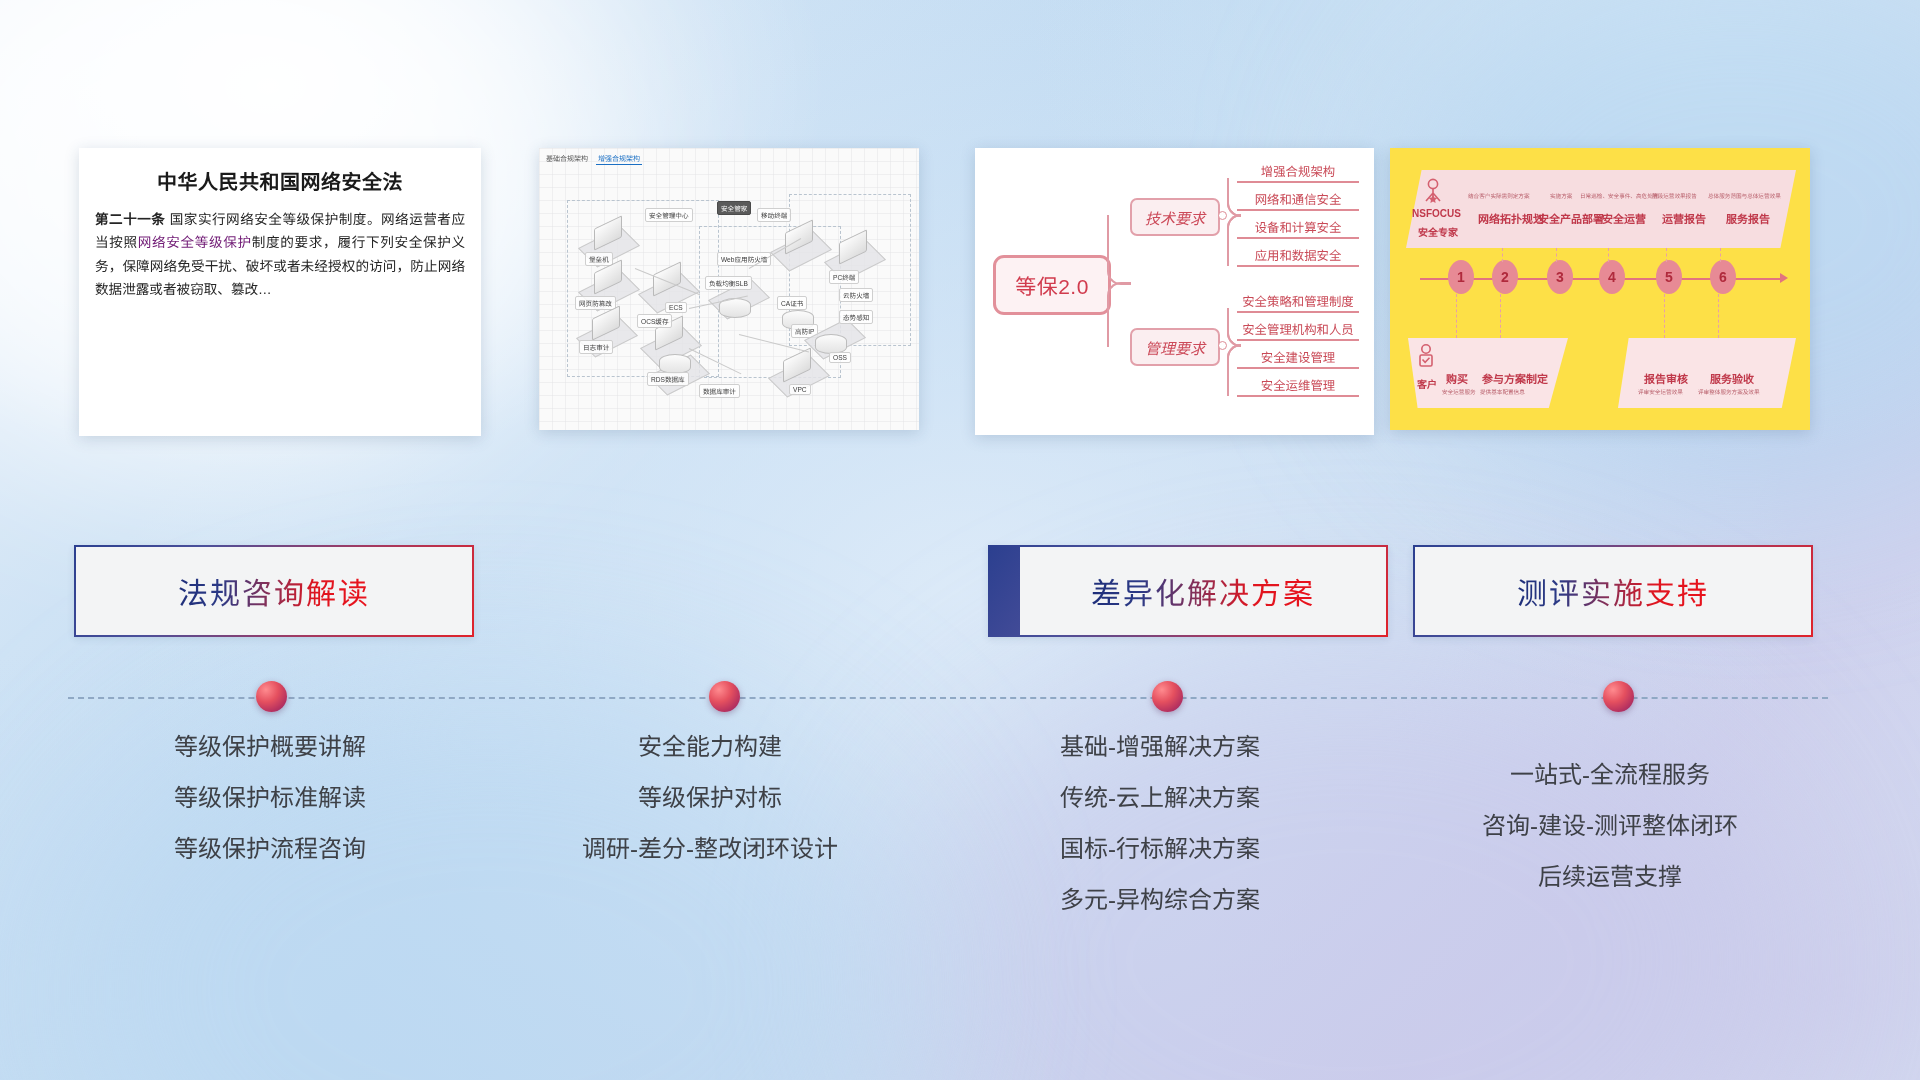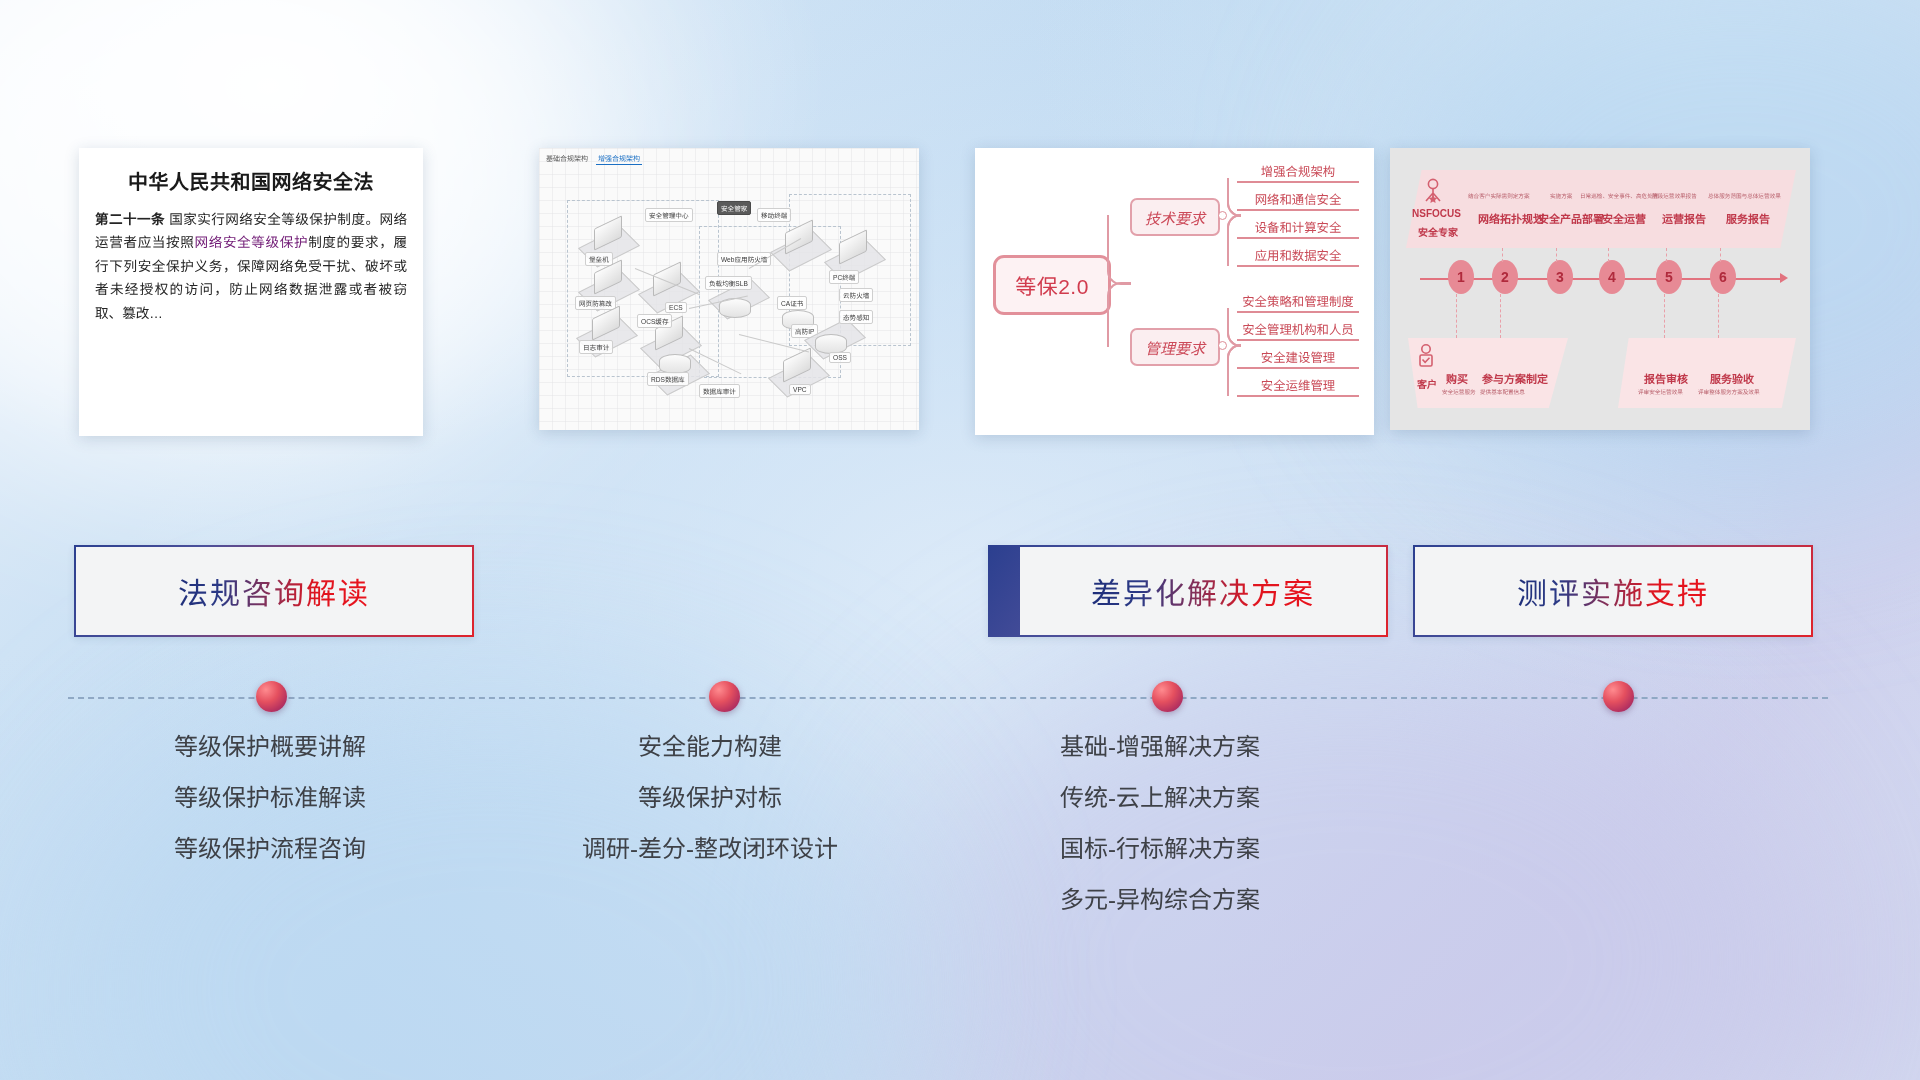--- a/index.html
+++ b/index.html
@@ -24,21 +24,21 @@
 
   .stage{position:absolute;inset:0;}
 
   
   .cards{position:absolute;left:0;top:148px;width:1920px;height:300px;}
   .card{
     position:absolute;top:0;background:#ffffff;
     box-shadow:0 3px 14px rgba(40,70,110,.18);
     overflow:hidden;
   }
-  .card-1{left:79px;width:344px;height:288px;}
+  .card-1{left:79px;width:402px;height:288px;}
   .card-2{left:539px;width:380px;height:282px;}
   .card-3{left:975px;width:399px;height:287px;}
   .card-4{left:1390px;width:420px;height:282px;}
 
   
   .law{padding:14px 16px 10px 16px;box-sizing:border-box;height:100%;}
   .law-title{
     text-align:center;font-size:20px;font-weight:bold;color:#1a1a1a;
     letter-spacing:.5px;margin:4px 0 13px 0;
   }
@@ -102,21 +102,21 @@
   }
   .mm-dot{
     position:absolute;width:7px;height:7px;border:1.4px solid #dd8d97;border-radius:50%;
     background:#fff;
   }
   .mm-edge{position:absolute;border-left:2px solid #e09aa4;border-radius:0 0 0 14px;}
   .mm-edge.up{border-radius:0 0 0 14px;border-bottom:2px solid #e09aa4;}
   .mm-edge.dn{border-radius:14px 0 0 0;border-top:2px solid #e09aa4;}
 
   
-  .tl{position:relative;width:100%;height:100%;background:#e5e5e5;}
+  .tl{position:relative;width:100%;height:100%;background:#fde047;}
   .tl-band{
     position:absolute;left:16px;top:22px;width:390px;height:78px;
     background:#f7dde0;
     clip-path:polygon(4% 0,100% 0,96% 100%,0% 100%);
   }
   .tl-band2{
     position:absolute;top:190px;height:70px;background:#fae4e6;
   }
   .tl-band2.b1{left:18px;width:160px;clip-path:polygon(0 0,100% 0,88% 100%,6% 100%);}
   .tl-band2.b2{left:228px;width:178px;clip-path:polygon(6% 0,100% 0,92% 100%,0 100%);}
@@ -398,15 +398,20 @@
       <div class="li">安全能力构建</div>
       <div class="li">等级保护对标</div>
       <div class="li">调研-差分-整改闭环设计</div>
     </div>
     <div class="col col-3">
       <div class="li">基础-增强解决方案</div>
       <div class="li">传统-云上解决方案</div>
       <div class="li">国标-行标解决方案</div>
       <div class="li">多元-异构综合方案</div>
     </div>
+    <div class="col col-4">
+      <div class="li" style="margin-top:28px;">一站式-全流程服务</div>
+      <div class="li">咨询-建设-测评整体闭环</div>
+      <div class="li">后续运营支撑</div>
+    </div>
   </div>
 
 </div>
 
 </body></html>

